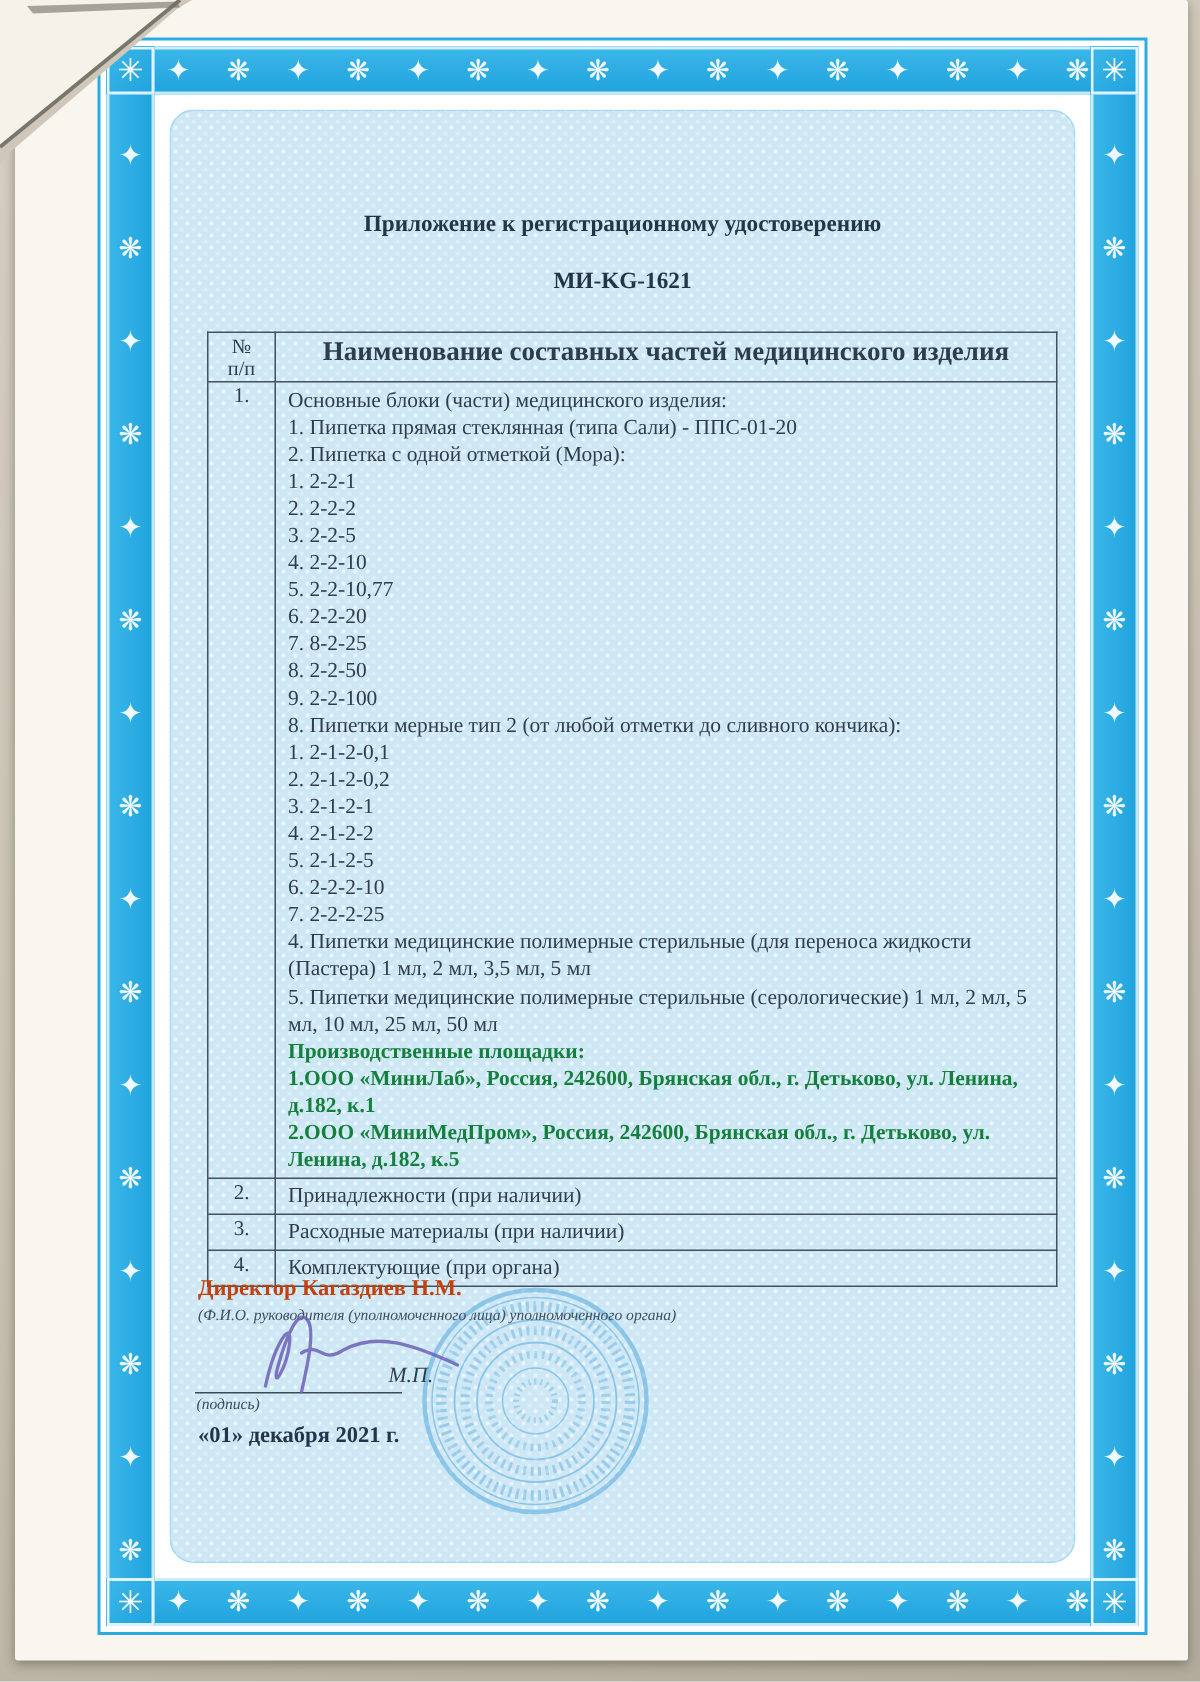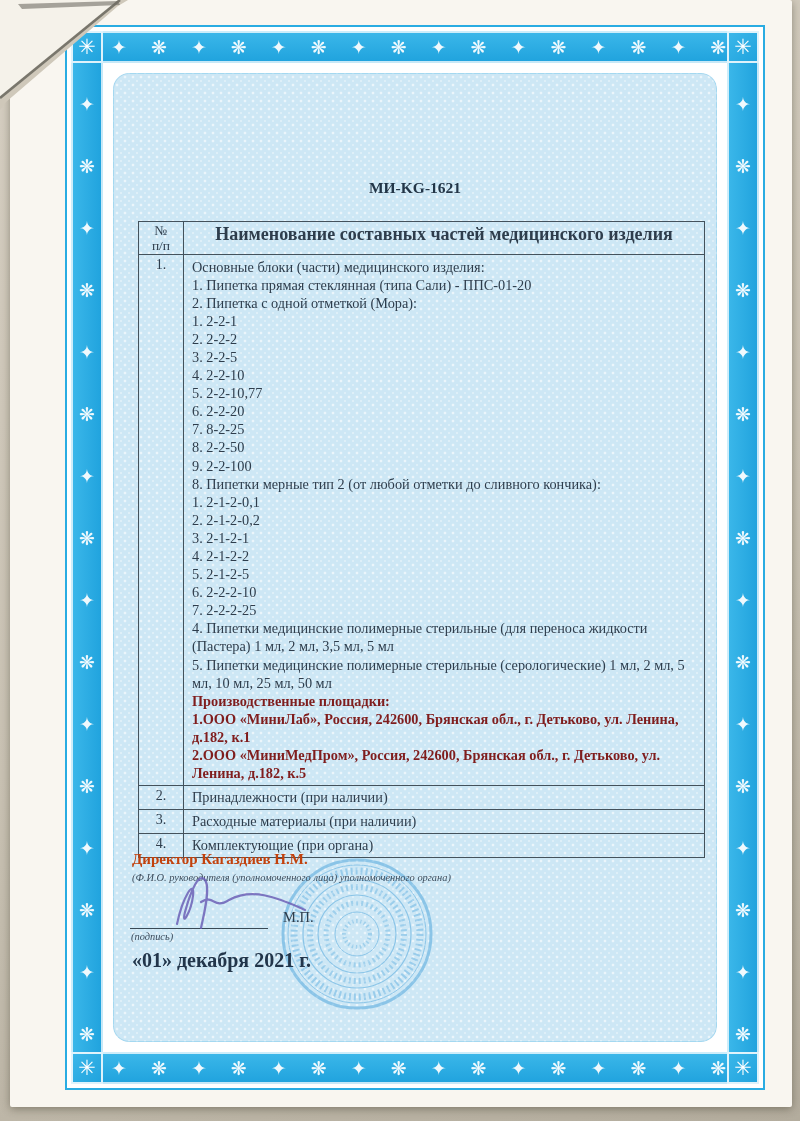--- a/index.html
+++ b/index.html
@@ -90,28 +90,28 @@
   }
   table.components th,table.components td{
     border:1px solid #44525c;
     vertical-align:top;
   }
   th.col-num{width:45px;font-weight:normal;font-size:13.5px;text-align:center;padding:1px 2px;line-height:15px;}
   th.col-name{font-weight:bold;font-size:18px;text-align:center;vertical-align:middle;padding:2px 8px;}
   td.cell-num{text-align:center;padding:2px 2px;font-size:14px;}
   td.cell-content{padding:2.5px 8px 2.5px 8px;line-height:18.1px;}
   td.cell-content div{min-height:18.1px;}
-  td.cell-content div.bold{font-weight:bold;color:#7f1d1d;}
+  td.cell-content div.bold{font-weight:bold;color:#15803d;}
   
   .director{position:absolute;left:122px;top:851px;font-weight:bold;font-size:15px;z-index:4;color:#c2410c;}
   .director-caption{position:absolute;left:122px;top:872px;font-style:italic;font-size:10.4px;color:#3c4c5c;z-index:4;}
   .sig-line{position:absolute;left:120px;top:928px;width:138px;border-top:1.2px solid #3a4a56;z-index:4;}
   .sig-caption{position:absolute;left:121px;top:931px;font-style:italic;font-size:10.4px;color:#3c4c5c;z-index:4;}
-  .mp-label{position:absolute;left:273px;top:909px;font-size:14.5px;z-index:4;}
-  .doc-date{position:absolute;left:122px;top:949px;font-weight:bold;font-size:20px;z-index:4;color:#22354a;}
+  .mp-label{position:absolute;left:249px;top:909px;font-size:14.5px;z-index:4;font-style:italic;}
+  .doc-date{position:absolute;left:122px;top:949px;font-weight:bold;font-size:15px;z-index:4;color:#22354a;}
   .signature-svg{position:absolute;left:145px;top:866px;z-index:5;}
   .stamp{position:absolute;left:268px;top:855px;width:158px;height:158px;z-index:2;opacity:.55;}
   .serial{
     position:absolute;left:600px;top:1036px;width:140px;
     text-align:center;
     font-family:"Liberation Sans","DejaVu Sans",sans-serif;
     font-size:24px;letter-spacing:1.5px;
     color:var(--serial-gray);z-index:3;
   }
   
@@ -129,20 +129,21 @@
       <div class="band v left">❋ ✦  ❋ ✦  ❋ ✦  ❋ ✦  ❋ ✦  ❋ ✦  ❋ ✦  ❋ ✦  ❋ ✦  ❋ ✦  ❋ ✦  ❋ ✦  ❋ ✦  ❋ ✦  ❋ ✦  ❋ ✦  ❋ ✦  ❋ ✦  ❋ ✦  ❋ ✦  ❋ ✦  ❋ ✦  ❋ ✦  ❋ ✦  ❋ ✦  ❋ ✦  ❋ ✦  ❋ ✦  ❋ ✦  ❋ ✦  ❋ ✦  ❋ ✦  ❋ ✦  ❋ ✦  ❋ ✦  ❋ ✦  ❋ ✦  ❋ ✦  ❋ ✦  ❋ ✦  ❋ ✦  ❋ ✦  ❋ ✦  ❋ ✦  ❋ ✦  ❋ ✦  ❋ ✦  ❋ ✦  ❋ ✦  ❋ ✦  ❋ ✦  ❋ ✦  ❋ ✦  ❋ ✦  ❋ ✦  ❋ ✦  ❋ ✦  ❋ ✦  ❋ ✦  ❋ ✦  </div>
       <div class="band v right">❋ ✦  ❋ ✦  ❋ ✦  ❋ ✦  ❋ ✦  ❋ ✦  ❋ ✦  ❋ ✦  ❋ ✦  ❋ ✦  ❋ ✦  ❋ ✦  ❋ ✦  ❋ ✦  ❋ ✦  ❋ ✦  ❋ ✦  ❋ ✦  ❋ ✦  ❋ ✦  ❋ ✦  ❋ ✦  ❋ ✦  ❋ ✦  ❋ ✦  ❋ ✦  ❋ ✦  ❋ ✦  ❋ ✦  ❋ ✦  ❋ ✦  ❋ ✦  ❋ ✦  ❋ ✦  ❋ ✦  ❋ ✦  ❋ ✦  ❋ ✦  ❋ ✦  ❋ ✦  ❋ ✦  ❋ ✦  ❋ ✦  ❋ ✦  ❋ ✦  ❋ ✦  ❋ ✦  ❋ ✦  ❋ ✦  ❋ ✦  ❋ ✦  ❋ ✦  ❋ ✦  ❋ ✦  ❋ ✦  ❋ ✦  ❋ ✦  ❋ ✦  ❋ ✦  ❋ ✦  </div>
       <div class="corner tl">✳</div>
       <div class="corner tr">✳</div>
       <div class="corner bl">✳</div>
       <div class="corner br">✳</div>
       <div class="content-area"></div>
     </div>
   </div>
 
+  <div class="doc-title l1">Приложение к регистрационному удостоверению</div>
   <div class="doc-title l2">МИ-KG-1621</div>
 
   <table class="components">
     <thead>
       <tr>
         <th class="col-num">
           <div>№</div>
           <div>п/п</div>
         </th>
         <th class="col-name">Наименование составных частей медицинского изделия</th>

